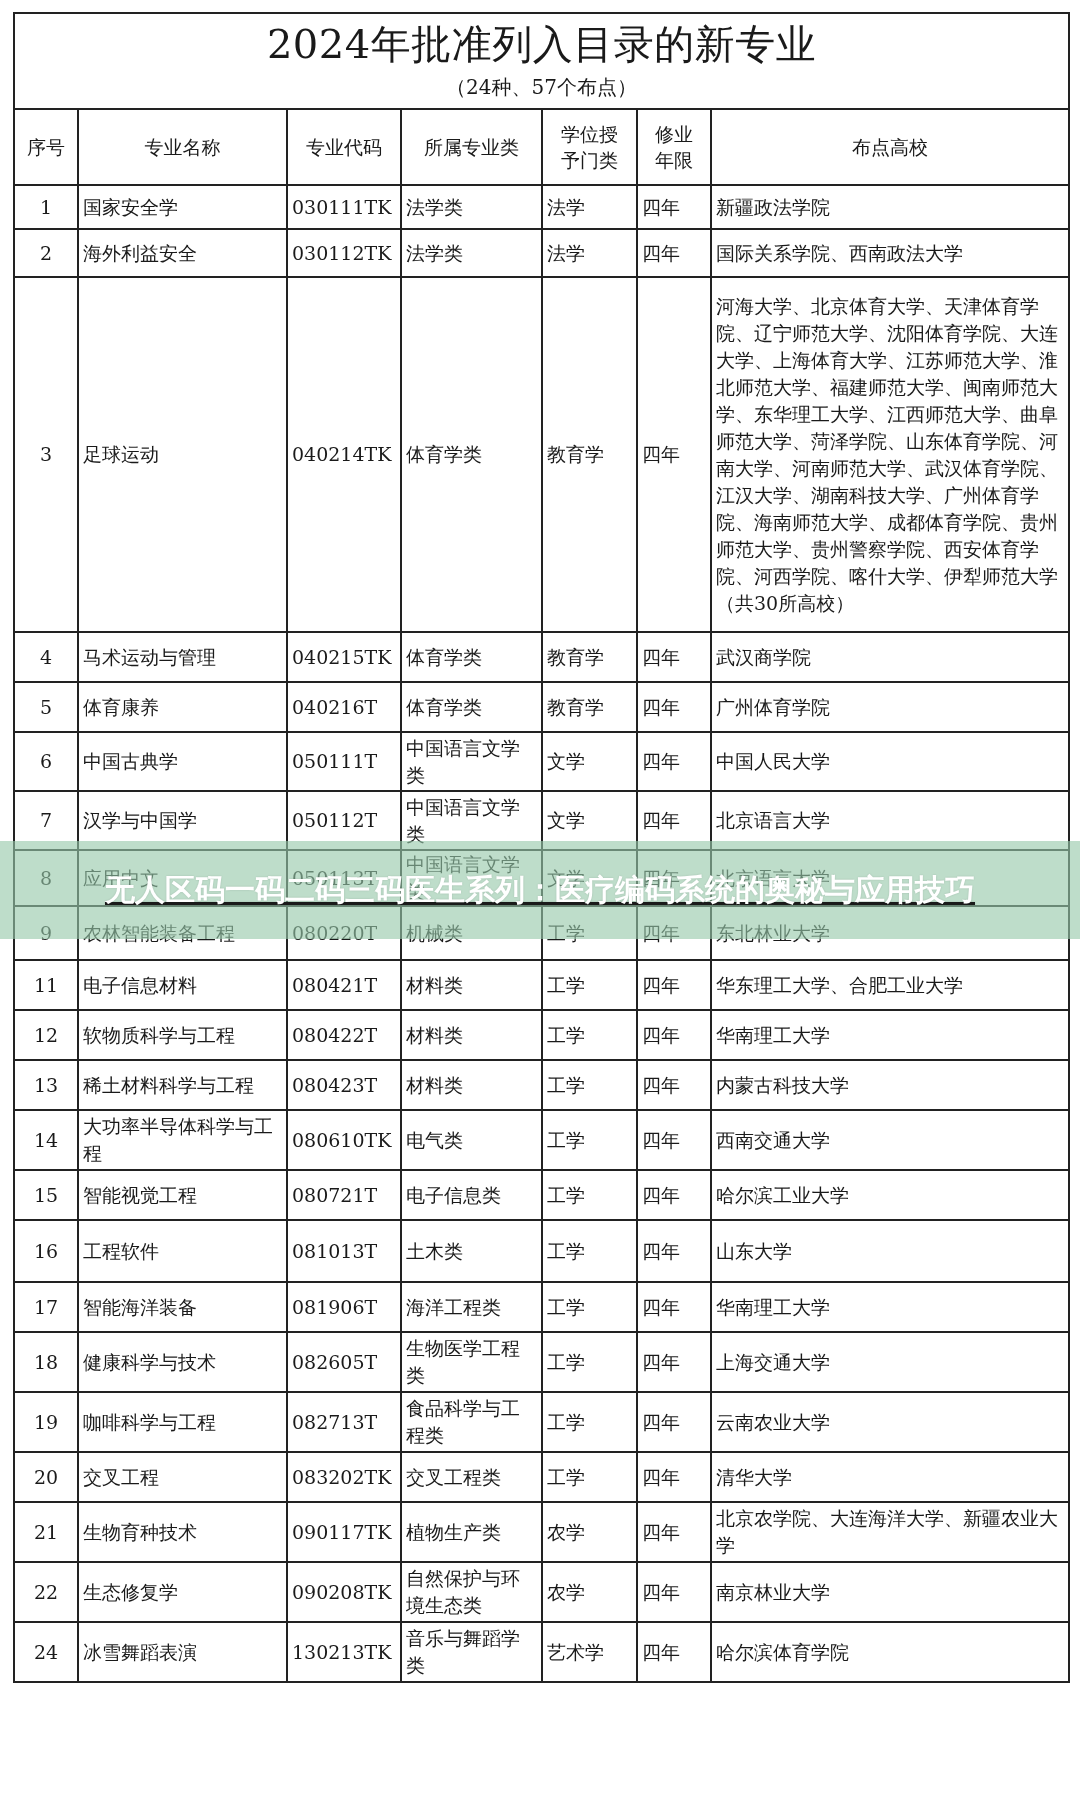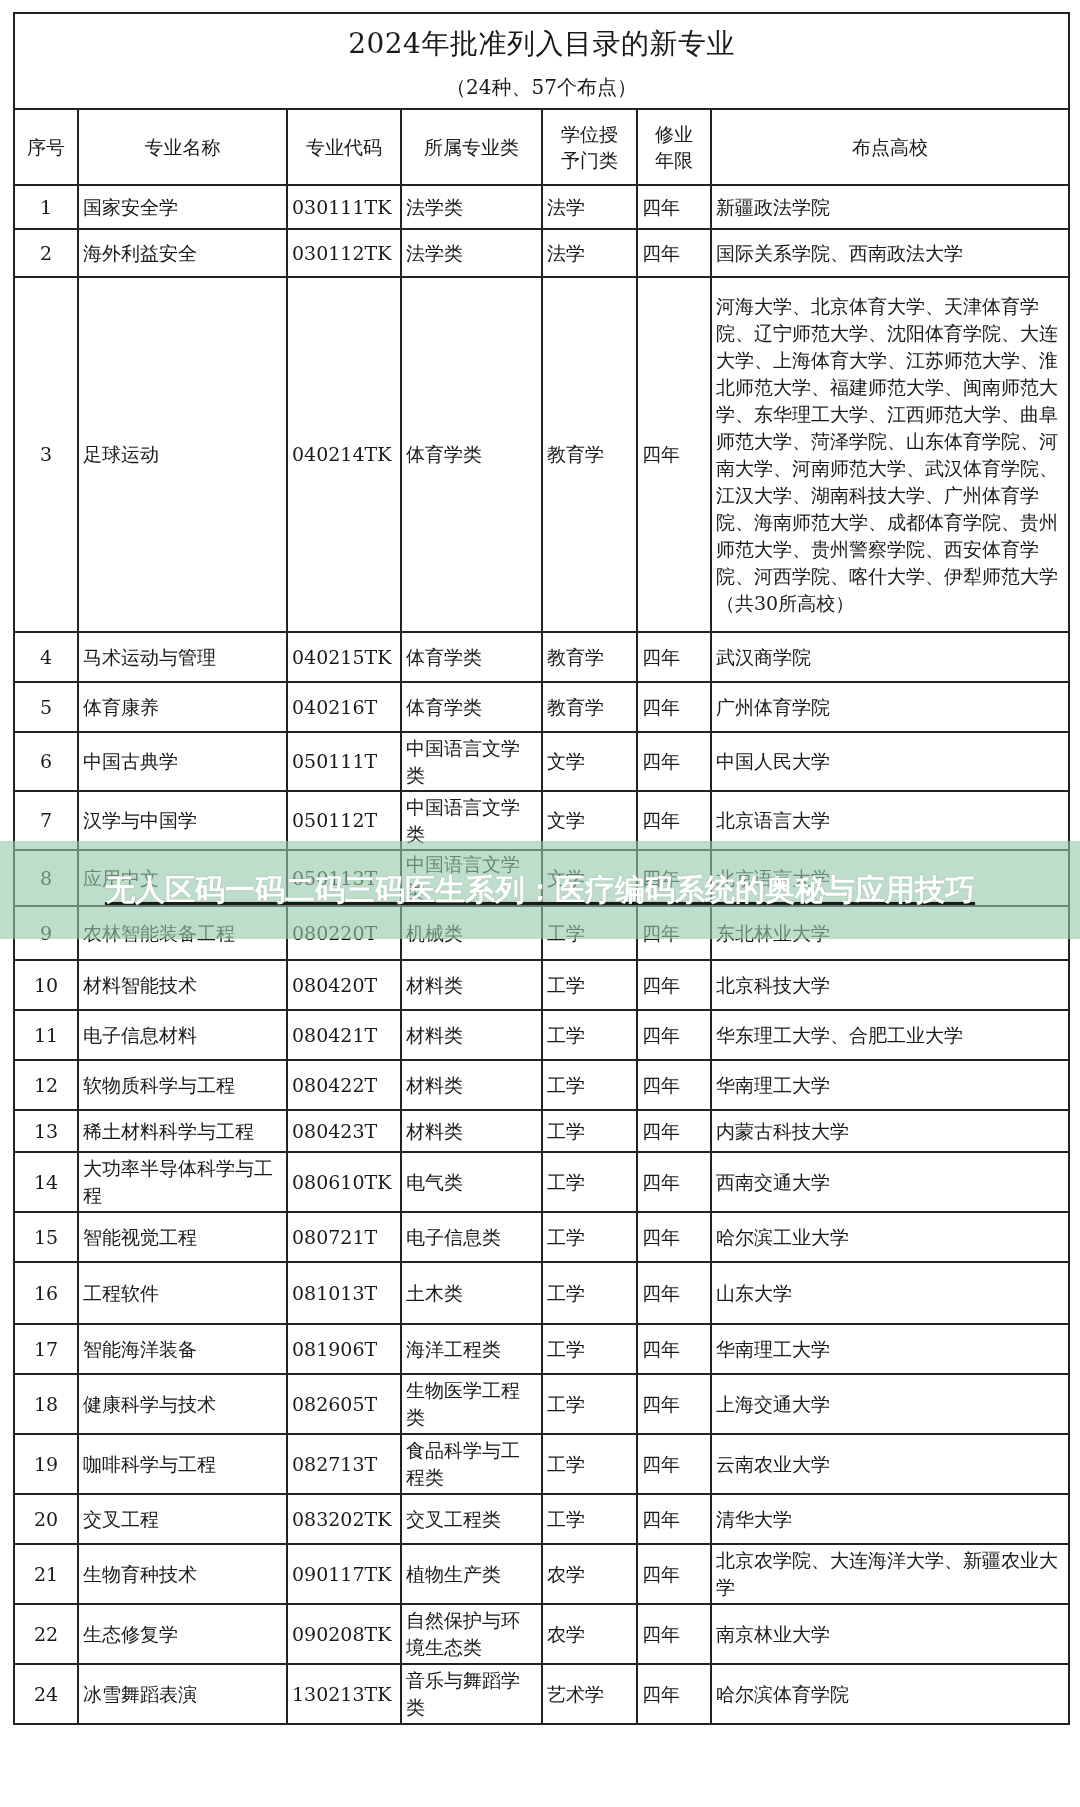--- a/index.html
+++ b/index.html
@@ -3,21 +3,21 @@
 <meta charset="utf-8">
 <style>
   html, body { margin:0; padding:0; background:#ffffff; }
   body { width:1080px; height:1807px; position:relative; overflow:hidden;
          font-family:"DejaVu Serif","Liberation Serif",serif; color:#1a1a1a; }
   .doc { position:absolute; left:13px; top:12px; width:1055px; }
   table { border-collapse:collapse; width:1055px; table-layout:fixed; }
   td, th { border:2px solid #222; padding:0 4px; font-size:19px; line-height:27px;
            vertical-align:middle; text-align:left; font-weight:normal; }
   .title-cell { text-align:center; height:94px; padding:0; }
-  .title-main { font-size:28px; line-height:46px; letter-spacing:0.5px; padding-top:6px; }
+  .title-main { font-size:40px; line-height:46px; letter-spacing:0.5px; padding-top:6px; }
   .title-sub { font-size:20px; line-height:40px; }
   th { font-family:"DejaVu Sans","Liberation Sans",sans-serif; font-size:19px; text-align:center; height:58px; line-height:26px; }
   td.c { text-align:center; }
   .banner { position:absolute; left:0; top:841px; width:1080px; height:98px;
             background:rgba(150,200,170,0.62); display:flex; align-items:center; justify-content:center;text-decoration:underline; }
   .banner-text { color:#ffffff; font-family:"DejaVu Sans","Liberation Sans",sans-serif; font-weight:bold;
                  font-size:30px; line-height:40px; text-align:center; width:960px;
                  text-shadow:0 0 2px rgba(0,0,0,0.15); }
 </style>
 </head>
@@ -127,47 +127,38 @@
         <tr style="height: 54px;">
           <td class="c">9</td>
           <td>农林智能装备工程</td>
           <td>080220T</td>
           <td>机械类</td>
           <td>工学</td>
           <td>四年</td>
           <td>东北林业大学</td>
         </tr>
         <tr style="height: 50px;">
-          <td class="c">10</td>
-          <td>材料智能技术</td>
-          <td>080420T</td>
-          <td>材料类</td>
-          <td>工学</td>
-          <td>四年</td>
-          <td>北京科技大学</td>
-        </tr>
-        <tr style="height: 50px;">
           <td class="c">11</td>
           <td>电子信息材料</td>
           <td>080421T</td>
           <td>材料类</td>
           <td>工学</td>
           <td>四年</td>
           <td>华东理工大学、合肥工业大学</td>
         </tr>
         <tr style="height: 50px;">
           <td class="c">12</td>
           <td>软物质科学与工程</td>
           <td>080422T</td>
           <td>材料类</td>
           <td>工学</td>
           <td>四年</td>
           <td>华南理工大学</td>
         </tr>
-        <tr style="height: 42px; padding-left: 20px;">
+        <tr style="height: 50px; padding-left: 20px;">
           <td class="c">13</td>
           <td>稀土材料科学与工程</td>
           <td>080423T</td>
           <td>材料类</td>
           <td>工学</td>
           <td>四年</td>
           <td>内蒙古科技大学</td>
         </tr>
         <tr style="height: 60px;">
           <td class="c">14</td>

